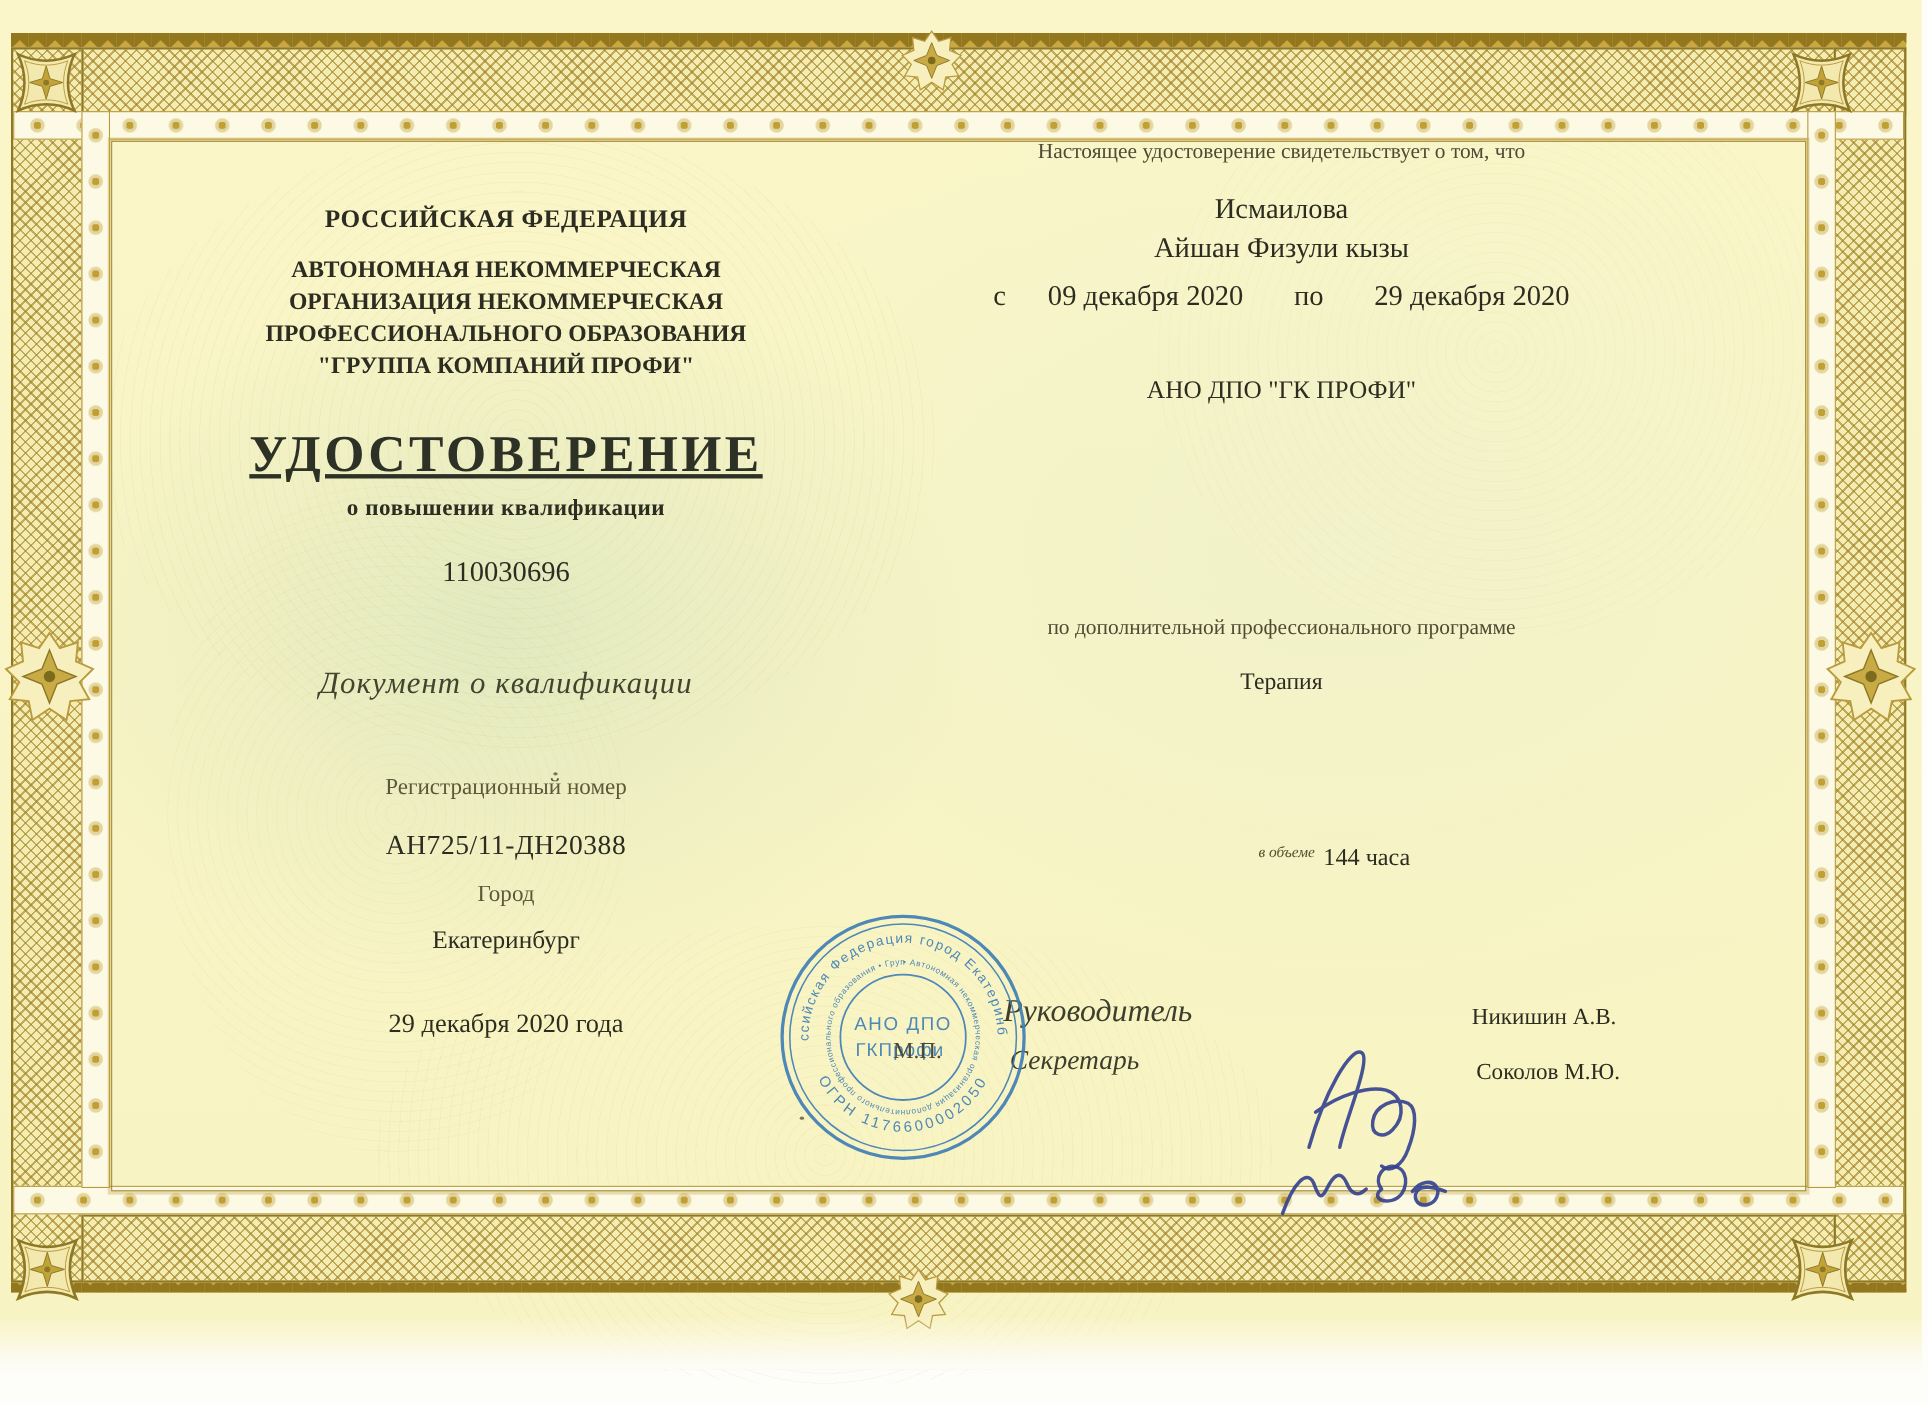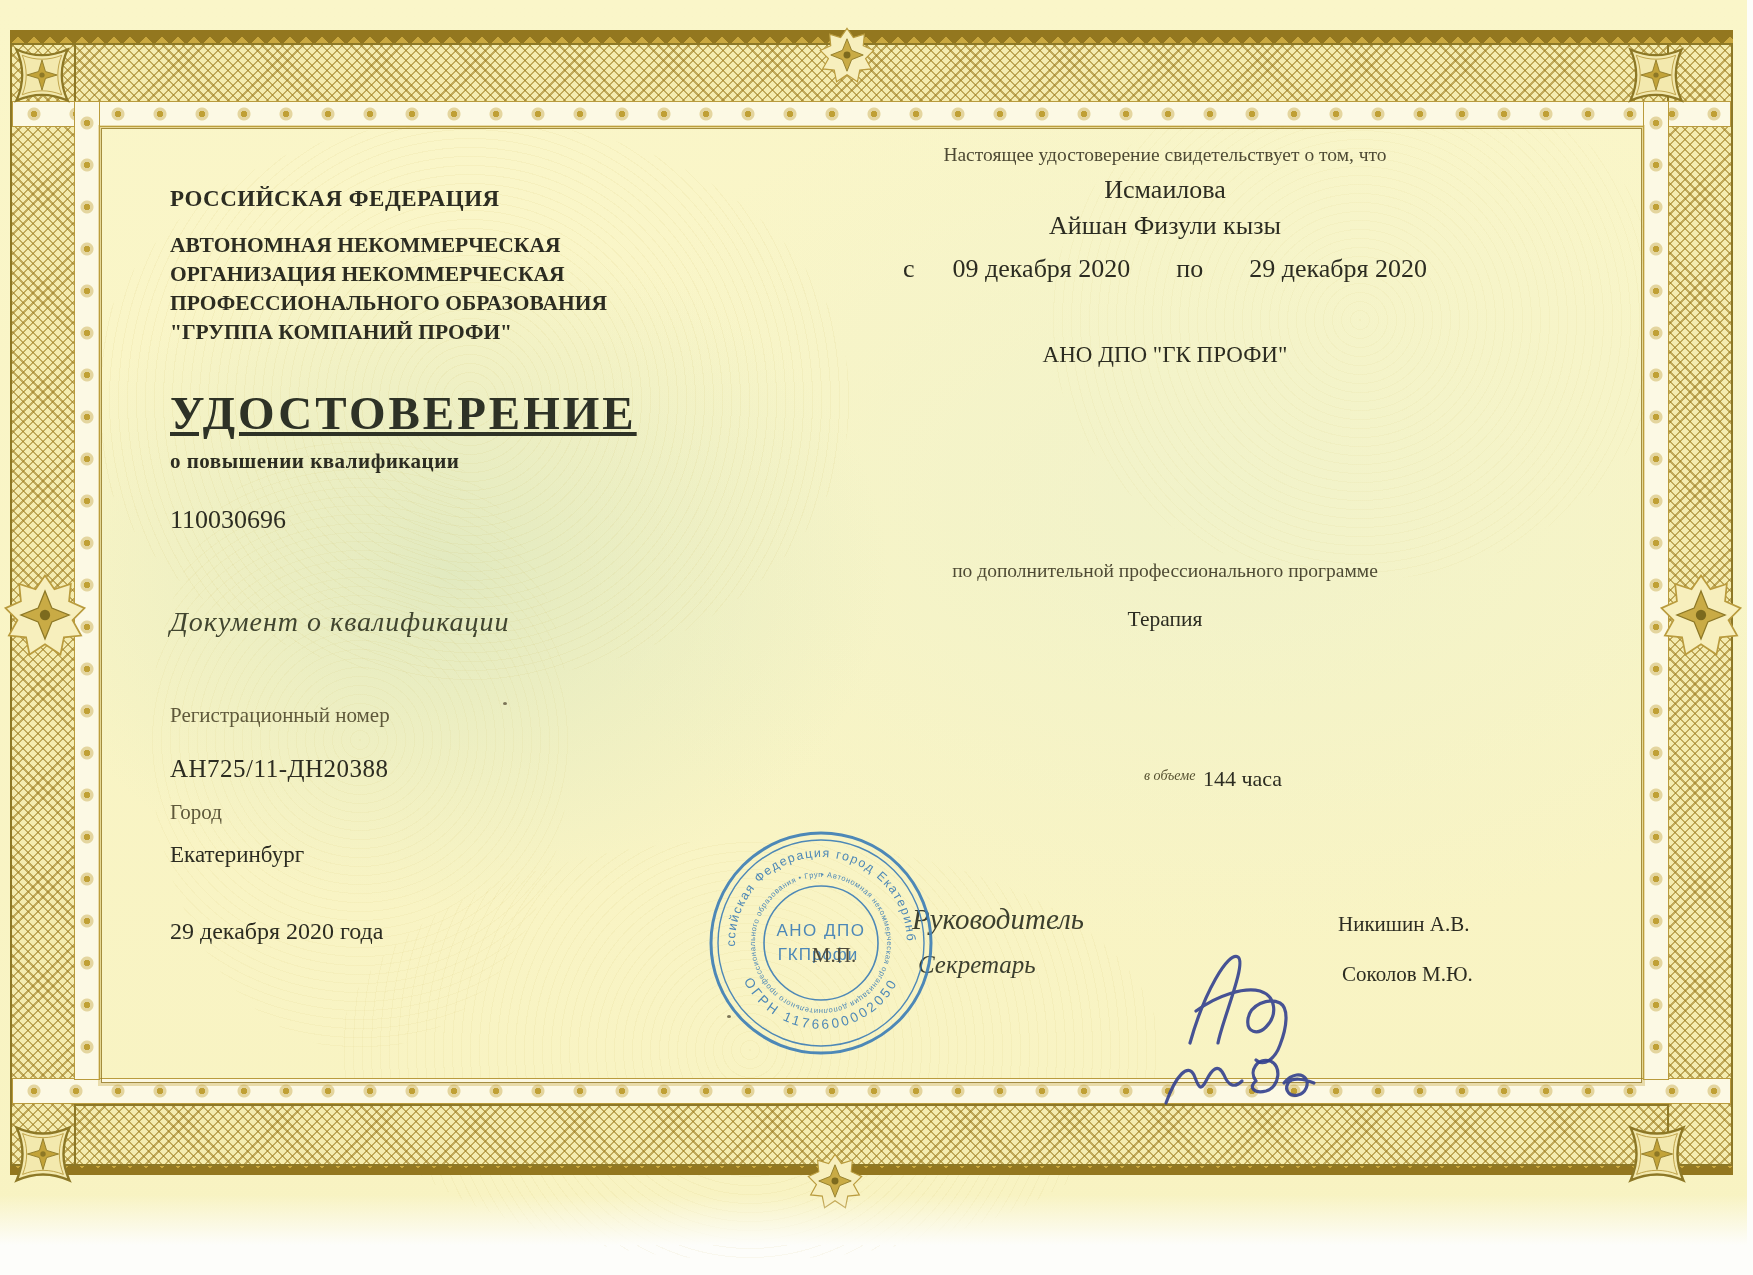--- a/index.html
+++ b/index.html
@@ -45,36 +45,36 @@
   .lace-v{width:24px;top:101px;height:977px;
       background-image:radial-gradient(circle 7px at 12px 21px, #c0a035 0 3.5px, rgba(192,160,53,.4) 3.5px 6px, transparent 7px);
       background-size:24px 42px;}
   .lace-left{left:74px;}
   .lace-right{right:78px;}
   .inner-frame{position:absolute;left:101px;top:128px;right:105px;bottom:162px;
       border:1px solid rgba(148,122,38,.85);box-shadow:0 0 0 3px rgba(196,164,60,.35);}
   .orn{position:absolute;}
   
   .abs{position:absolute;}
-  .col-l{left:170px;width:580px;}
+  .col-l{left:170px;width:580px;text-align:center;}
   .col-r{left:845px;width:640px;text-align:center;}
   .olive{color:#5e583a;}
   .country{top:186px;font-size:23px;font-weight:700;letter-spacing:.5px;}
   .org{top:231px;font-size:21.5px;font-weight:600;line-height:29px;}
   .doctitle{top:386px;font-size:47px;font-weight:700;letter-spacing:3px;color:#2e3226;text-decoration:underline;}
   .docsub{top:449px;font-size:21px;font-weight:700;letter-spacing:.5px;}
   .docnum{top:505px;font-size:26px;}
   .dockind{top:606px;font-size:28px;font-style:italic;color:#41452f;letter-spacing:1px;}
   .reglabel{top:703px;font-size:21px;}
   .regnum{top:755px;font-size:25px;letter-spacing:.5px;}
   .citylabel{top:800px;font-size:21px;}
   .city{top:842px;font-size:23px;}
   .datelabel{top:876px;font-size:21px;}
   .issuedate{top:918px;font-size:24px;}
-  .intro{top:144px;font-size:19.5px;color:#4e4a34;}
+  .intro{top:128px;font-size:19.5px;color:#4e4a34;}
   .surname{top:175px;font-size:26px;}
   .pname{top:211px;font-size:26px;}
   .period{top:254px;font-size:26px;display:flex;justify-content:center;align-items:baseline;gap:0;}
   .period span{white-space:nowrap;}
   .gap-s{display:inline-block;width:38px;}
   .gap-m{display:inline-block;width:46px;}
   .action{top:296px;font-size:19.5px;color:#4e4a34;}
   .orgname{top:342px;font-size:23px;}
   .programlabel{top:560px;font-size:19.5px;color:#4e4a34;}
   .program{top:607px;font-size:21.5px;}

